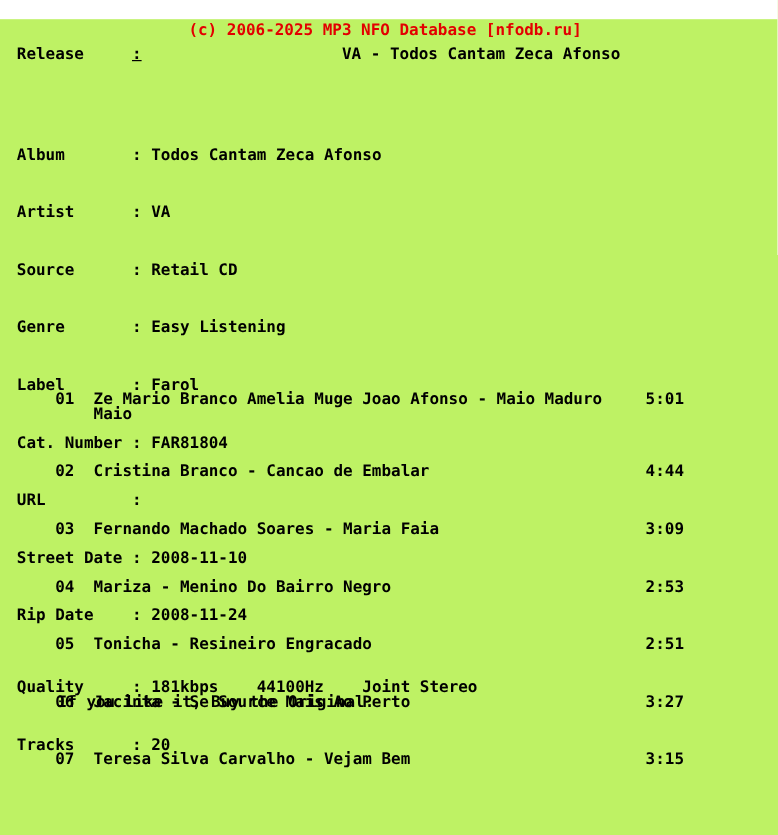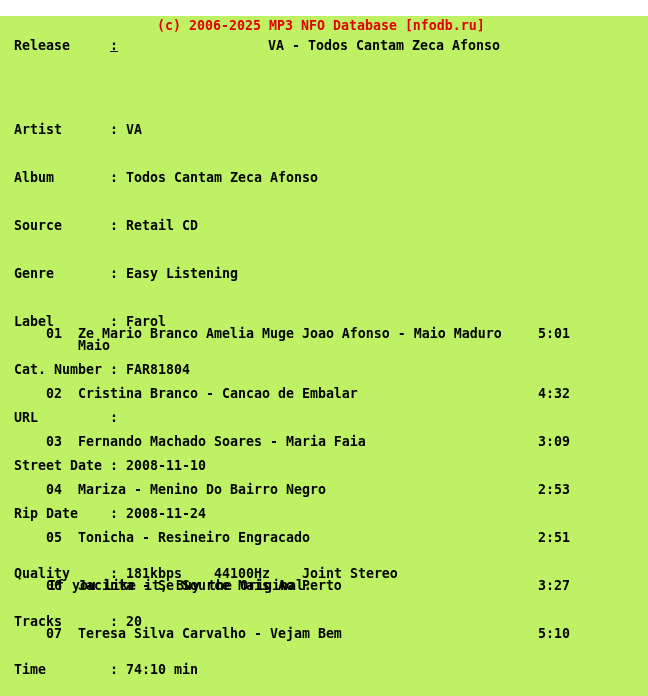--- a/index.html
+++ b/index.html
@@ -29,21 +29,21 @@
     top: 24px;
     text-decoration: underline;
   }
   .lbl {
     display: inline-block;
     width: 96px;
     vertical-align: top;
   }
   .release-value {
     position: absolute;
-    left: 254px;
+    left: 271px;
     top: 0;
   }
   .meta-block {
     position: absolute;
     left: 14px;
     top: 60px;
   }
   .meta-row { height: 12px; }
   .tracks-block {
     position: absolute;
@@ -80,64 +80,63 @@
 
 <div class="nfo-page">
 
   <div class="copyright-line">(c) 2006-2025 MP3 NFO Database [nfodb.ru]</div>
 
   <div class="release-row"><span class="lbl">Release</span><span>:</span><span class="release-value">VA - Todos Cantam Zeca Afonso</span></div>
 
   <div class="meta-block">
     
   
+      <div class="meta-row"><span class="lbl">Album</span><span>: </span><span>Todos Cantam Zeca Afonso</span></div>
+    
       <div class="meta-row"><span class="lbl">Artist</span><span>: </span><span>VA</span></div>
-    
-      <div class="meta-row"><span class="lbl">Album</span><span>: </span><span>Todos Cantam Zeca Afonso</span></div>
     
       <div class="meta-row"><span class="lbl">Source</span><span>: </span><span>Retail CD</span></div>
     
       <div class="meta-row"><span class="lbl">Genre</span><span>: </span><span>Easy Listening</span></div>
     
       <div class="meta-row"><span class="lbl">Label</span><span>: </span><span>Farol</span></div>
     
       <div class="meta-row"><span class="lbl">Cat. Number</span><span>: </span><span>FAR81804</span></div>
     
       <div class="meta-row"><span class="lbl">URL</span><span>: </span><span></span></div>
     
       <div class="meta-row"><span class="lbl">Street Date</span><span>: </span><span>2008-11-10</span></div>
     
       <div class="meta-row"><span class="lbl">Rip Date</span><span>: </span><span>2008-11-24</span></div>
     
     
       <div class="meta-row"><span class="lbl">Quality</span><span>: </span><span>181kbps    44100Hz    Joint Stereo</span></div>
     
       <div class="meta-row"><span class="lbl">Tracks</span><span>: </span><span>20</span></div>
     
-      <div class="meta-row"><span class="lbl">Time</span><span>: </span><span>74:10 min</span></div>
     
       
     </div>
 
   <div class="tracks-block">
     
   
       <div class="track-row"><span class="t-num">01</span><span class="t-title">Ze Mario Branco Amelia Muge Joao Afonso - Maio Maduro Maio</span><span class="t-dur">5:01</span></div>
     
-      <div class="track-row"><span class="t-num">02</span><span class="t-title">Cristina Branco - Cancao de Embalar</span><span class="t-dur">4:32</span></div>
+      <div class="track-row"><span class="t-num">02</span><span class="t-title">Cristina Branco - Cancao de Embalar</span><span class="t-dur">4:44</span></div>
     
       <div class="track-row"><span class="t-num">03</span><span class="t-title">Fernando Machado Soares - Maria Faia</span><span class="t-dur">3:09</span></div>
     
       <div class="track-row"><span class="t-num">04</span><span class="t-title">Mariza - Menino Do Bairro Negro</span><span class="t-dur">2:53</span></div>
     
       <div class="track-row"><span class="t-num">05</span><span class="t-title">Tonicha - Resineiro Engracado</span><span class="t-dur">2:51</span></div>
     
       <div class="track-row"><span class="t-num">06</span><span class="t-title">Jacinta - Se Source Mais Ao Perto</span><span class="t-dur">3:27</span></div>
     
-      <div class="track-row"><span class="t-num">07</span><span class="t-title">Teresa Silva Carvalho - Vejam Bem</span><span class="t-dur">5:10</span></div>
+      <div class="track-row"><span class="t-num">07</span><span class="t-title">Teresa Silva Carvalho - Vejam Bem</span><span class="t-dur">3:15</span></div>
     
     
       
     
       
     
       
     
       
     

